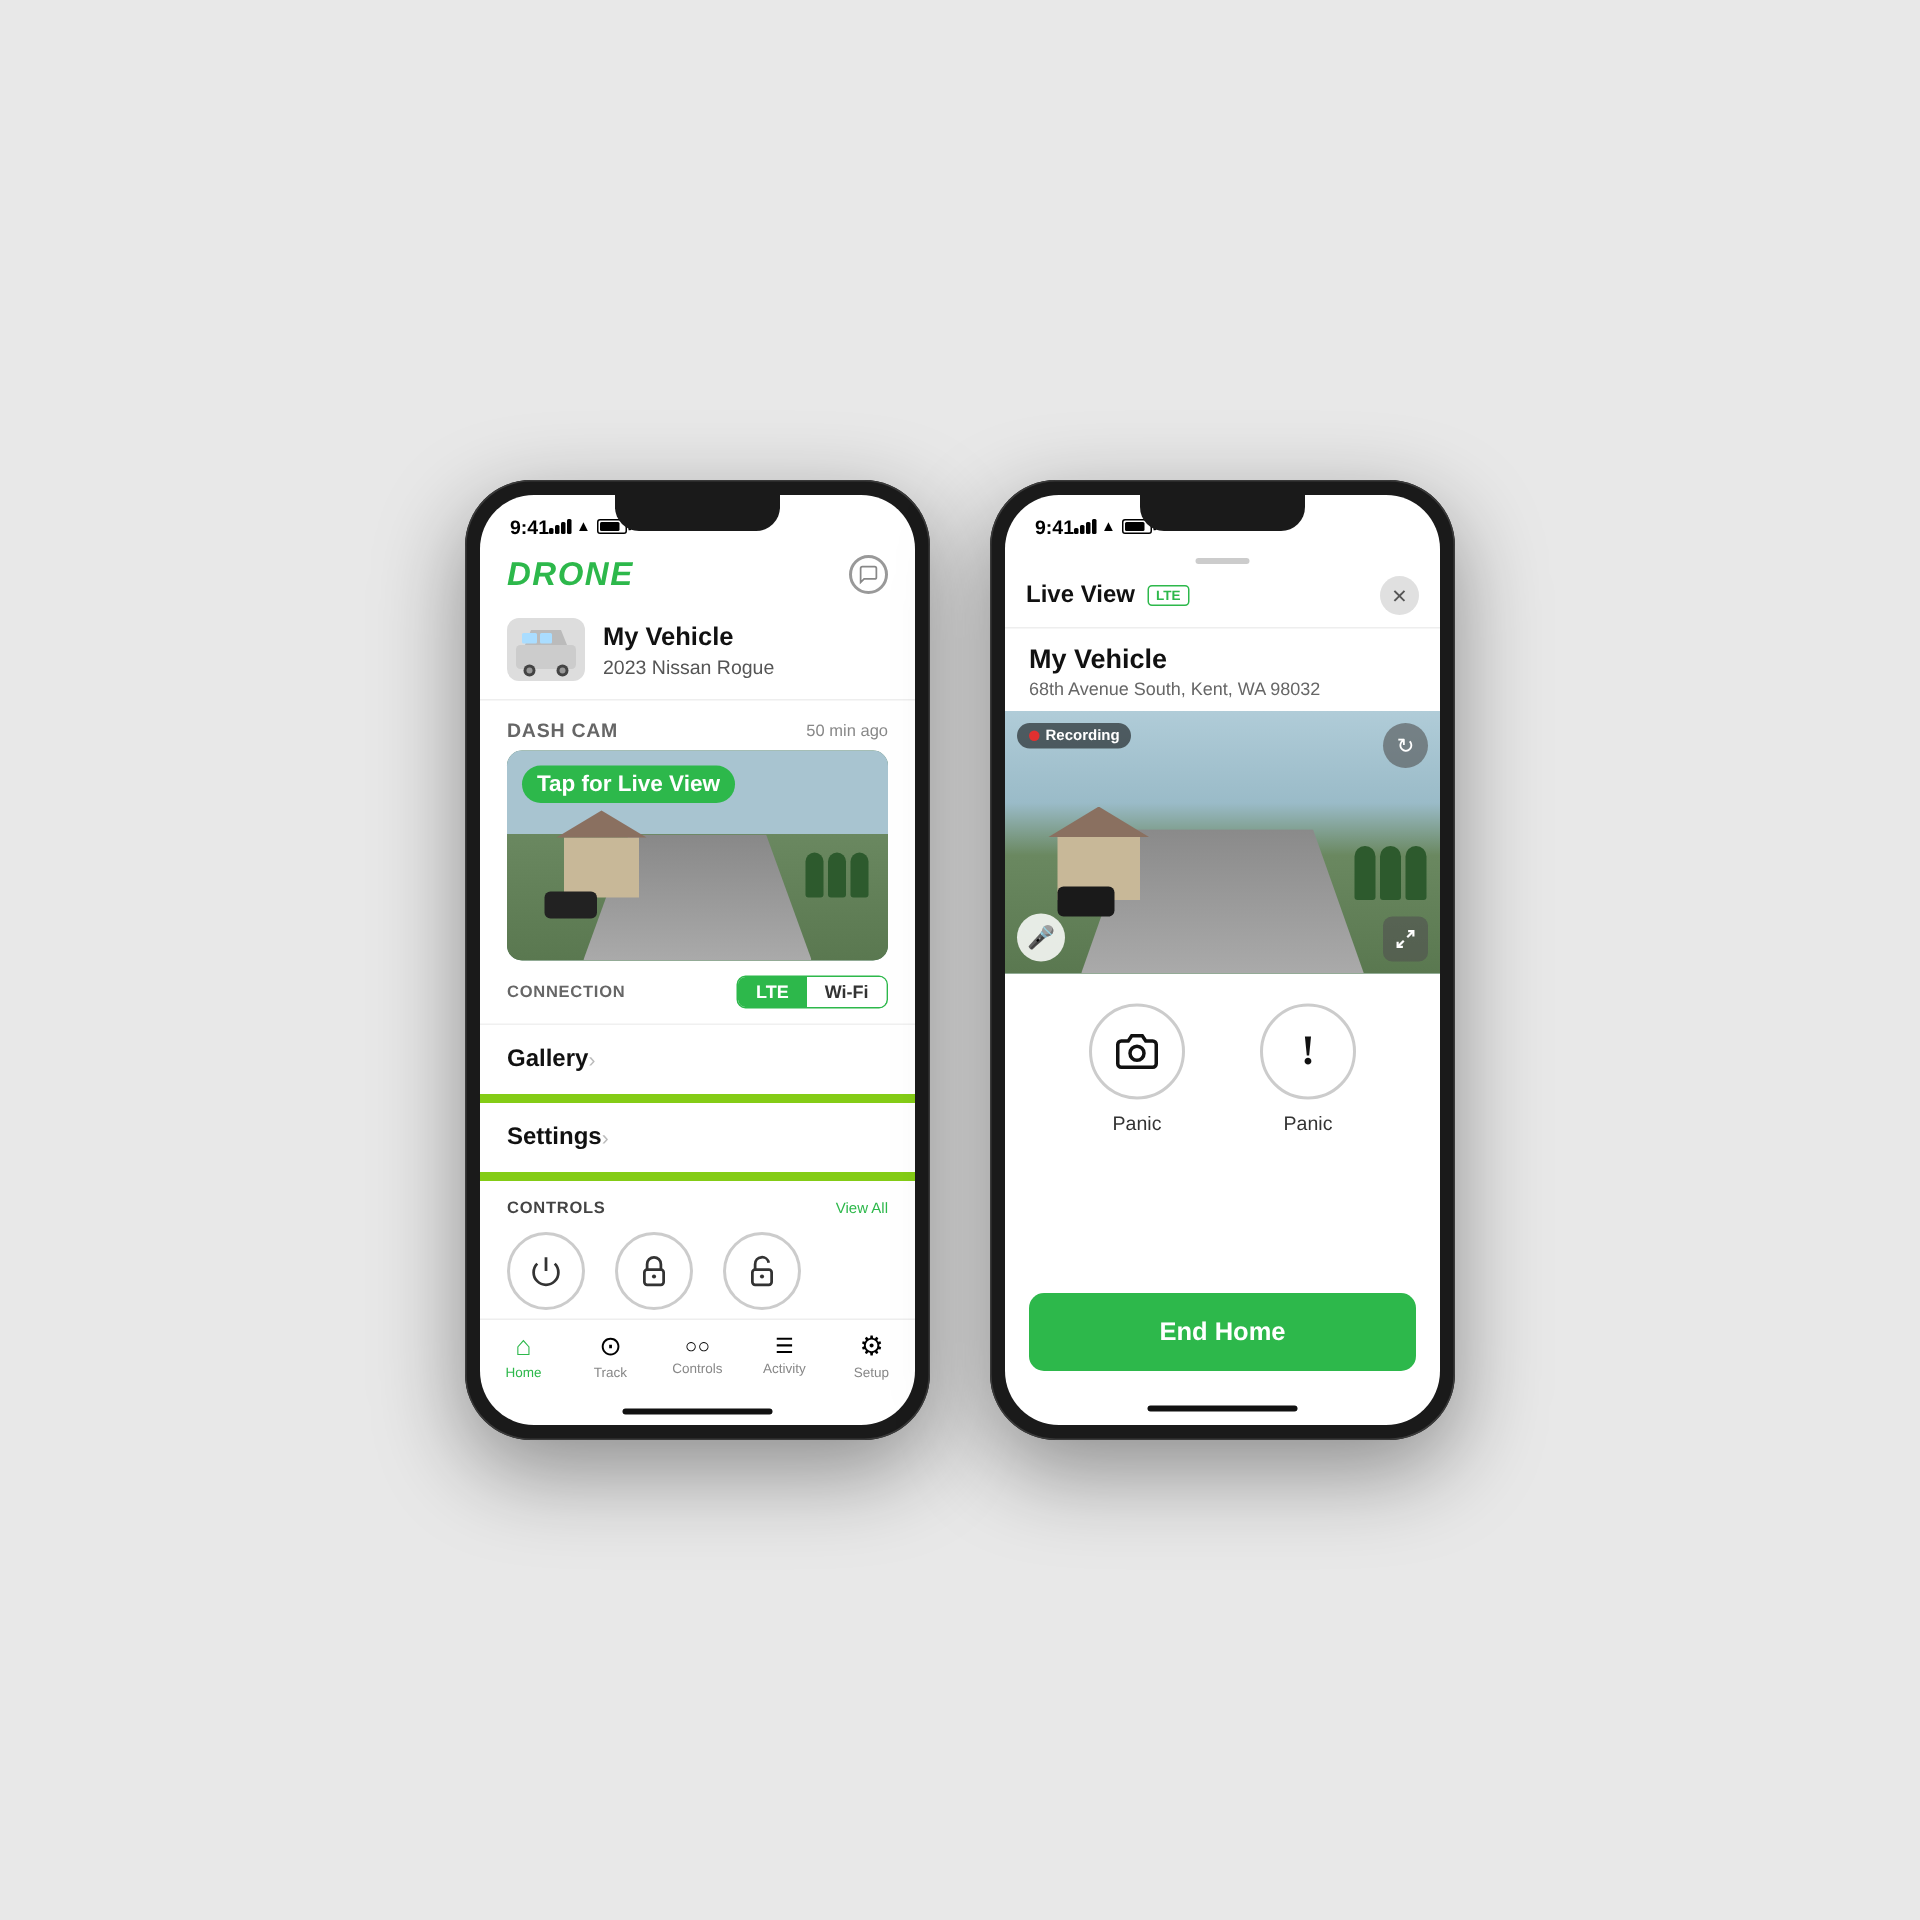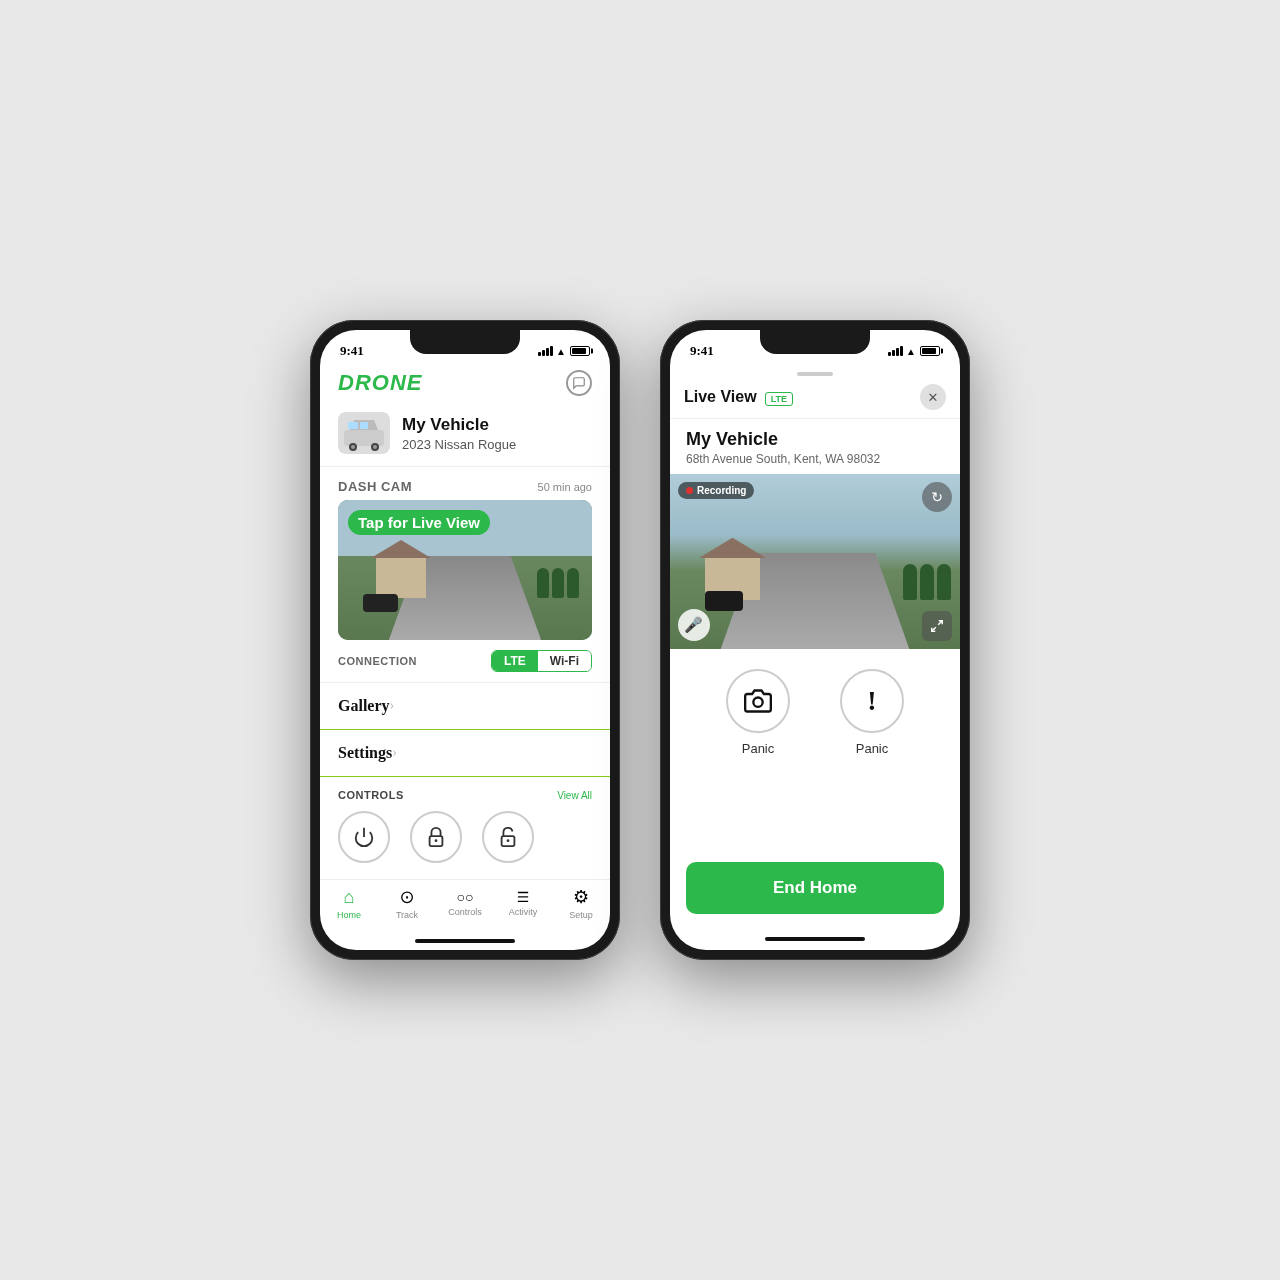--- a/index.html
+++ b/index.html
@@ -49,28 +49,26 @@
       width: 110px;
       height: 24px;
       background: #1a1a1a;
       border-radius: 0 0 16px 16px;
       z-index: 10;
     }
 
     
     .status-bar {
       display: flex;
-      justify-content: space-between;
       align-items: center;
       padding: 10px 20px 4px;
       font-size: 11px;
       font-weight: 600;
       height: 36px;
       flex-shrink: 0;
-      font-family: Liberation Serif, serif;
     }
     .status-time { font-size: 13px; font-weight: 700; }
     .status-icons { display: flex; align-items: center; gap: 3px; font-size: 10px; }
 
     
     .signal-bars { display: flex; align-items: flex-end; gap: 1px; }
     .signal-bar { width: 3px; background: #000; border-radius: 1px; }
     .signal-bar:nth-child(1) { height: 4px; }
     .signal-bar:nth-child(2) { height: 6px; }
     .signal-bar:nth-child(3) { height: 8px; }
@@ -288,23 +286,22 @@
       cursor: pointer;
     }
     .toggle-btn.active { background: #2db84b; color: #fff; }
     .toggle-btn.inactive { background: #fff; color: #333; }
 
     .menu-item {
       display: flex;
       justify-content: flex-start;
       align-items: center;
       padding: 14px 18px;
-      border-bottom: 1px solid #84cc16;
-      cursor: pointer;
-      font-family: Liberation Serif, serif;
+      border-bottom: 6px solid #84cc16;
+      cursor: pointer;
     }
     .menu-item-label { font-size: 16px; font-weight: 600; color: #111; }
     .chevron { font-size: 14px; color: #bbb; }
 
     .controls-section { padding: 0 18px 10px; }
     .controls-header {
       display: flex;
       justify-content: space-between;
       align-items: center;
       padding: 12px 0 10px;
@@ -376,21 +373,21 @@
     .live-view-header {
       display: flex;
       justify-content: space-between;
       align-items: center;
       padding: 6px 14px 8px;
       border-bottom: 1px solid #eee;
       flex-shrink: 0;
     }
     .live-view-title-row {
       display: flex;
-      align-items: flex-end;
+      align-items: center;
       gap: 8px;
     }
     .live-view-title { font-size: 16px; font-weight: 600; color: #111; }
     .lte-badge {
       background: #fff;
       border: 1.5px solid #2db84b;
       color: #2db84b;
       font-size: 9px;
       font-weight: 700;
       padding: 1px 5px;

